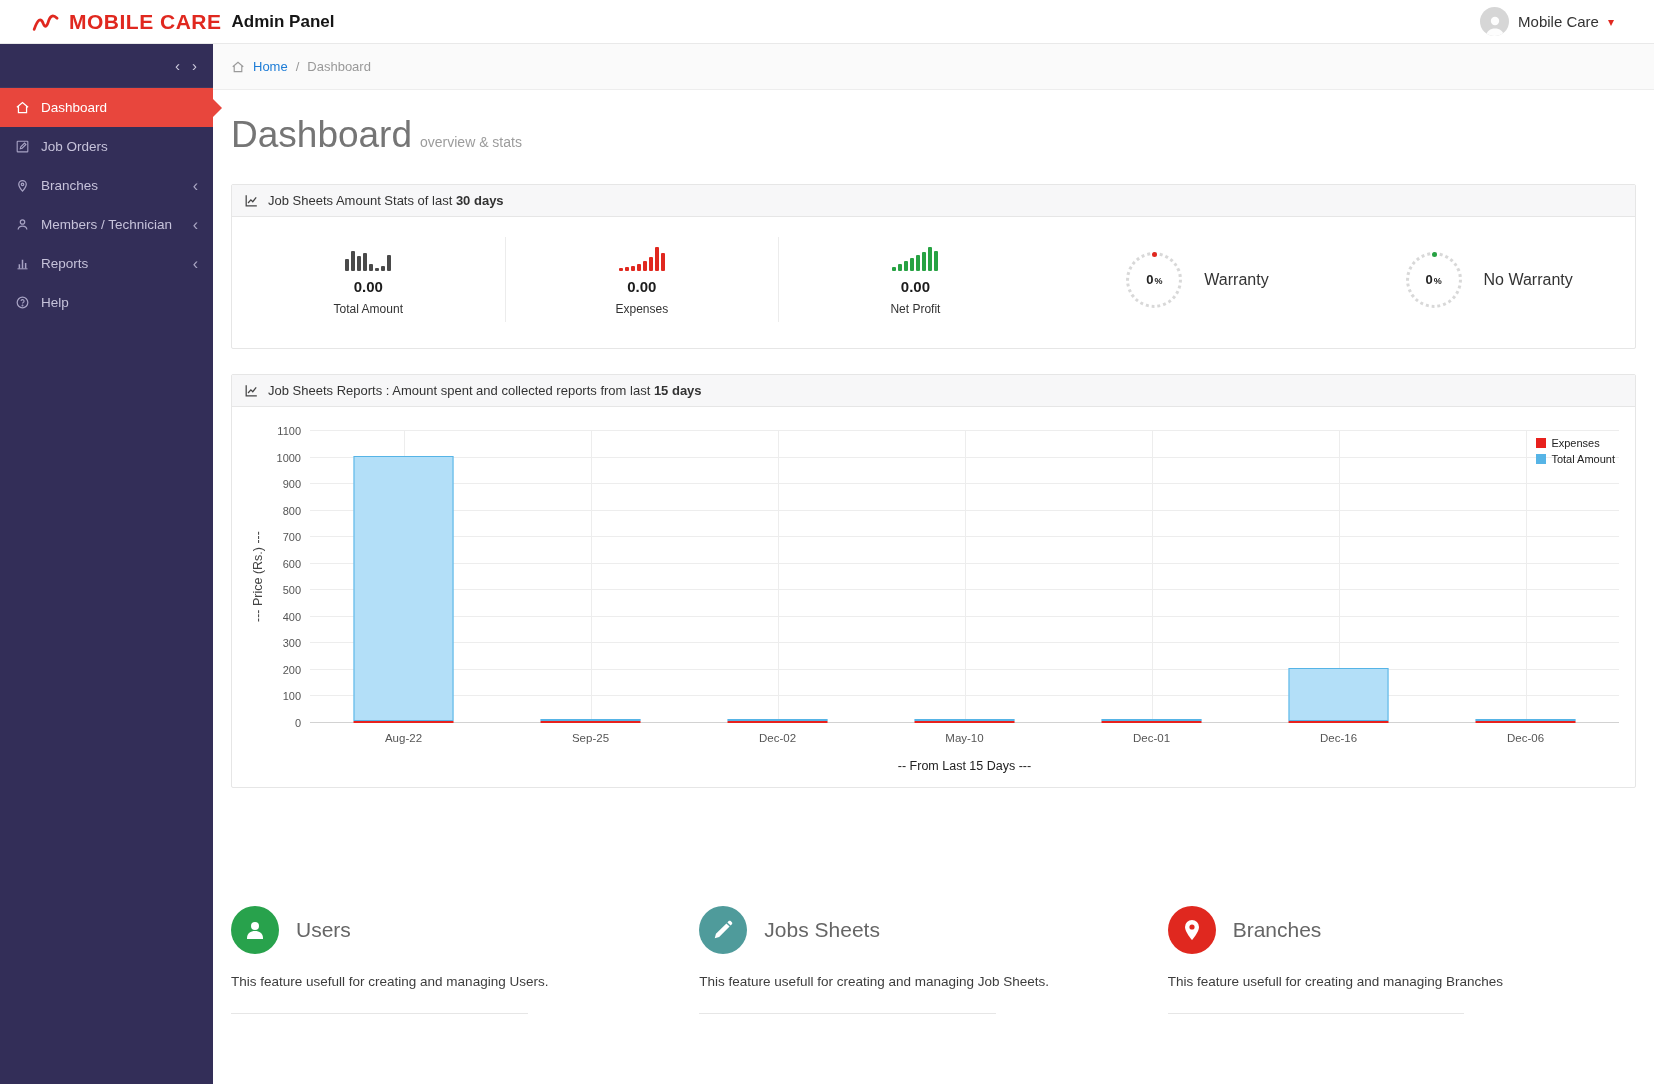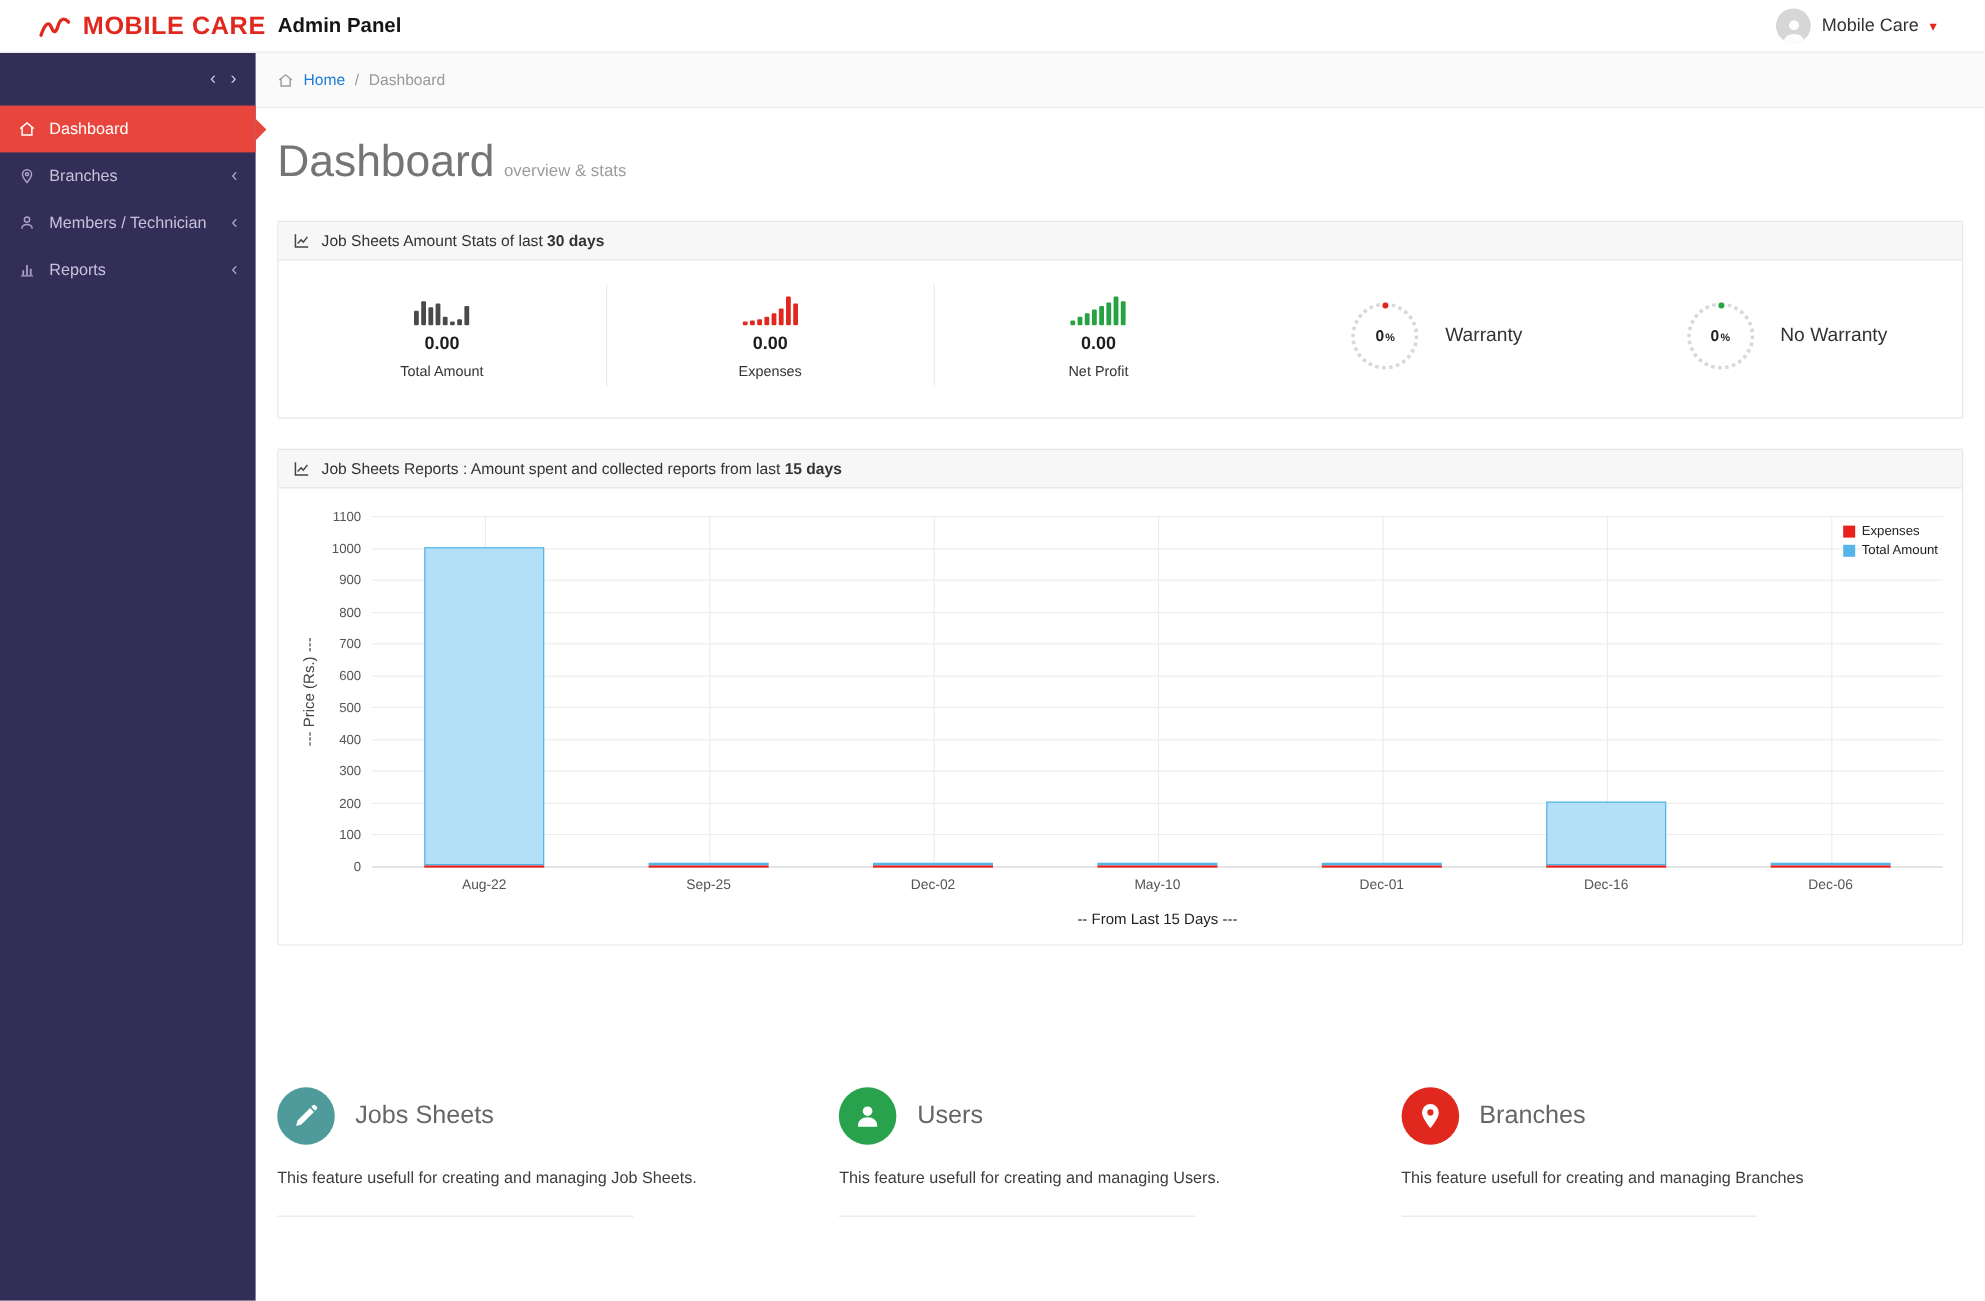--- a/index.html
+++ b/index.html
@@ -135,20 +135,29 @@
         <div class="nav-item active">
           <span class="nav-icon">
             <svg viewBox="0 0 24 24" width="15" height="15" fill="none" stroke="currentColor" stroke-width="2">
               <path d="M3 11.5 12 4l9 7.5M5.5 10v10h13V10"></path>
             </svg>
           </span>
           <span class="nav-label">Dashboard</span>
         </div>
         <div class="nav-item">
           <span class="nav-icon">
+            <svg viewBox="0 0 24 24" width="15" height="15" fill="none" stroke="currentColor" stroke-width="1.8">
+              <rect x="3.5" y="3.5" width="17" height="17" rx="1"></rect>
+              <path d="M8.5 15.5l.8-3 6-6 2.2 2.2-6 6z"></path>
+            </svg>
+          </span>
+          <span class="nav-label">Job Orders</span>
+        </div>
+        <div class="nav-item">
+          <span class="nav-icon">
             <svg viewBox="0 0 24 24" width="15" height="15" fill="none" stroke="currentColor" stroke-width="2">
               <path d="M12 21c-4-4.5-6-8-6-11a6 6 0 1 1 12 0c0 3-2 6.5-6 11z"></path>
               <circle cx="12" cy="10" r="2"></circle>
             </svg>
           </span>
           <span class="nav-label">Branches</span>
           <span class="chev">‹</span>
         </div>
         <div class="nav-item">
           <span class="nav-icon">
@@ -162,20 +171,30 @@
         </div>
         <div class="nav-item">
           <span class="nav-icon">
             <svg viewBox="0 0 24 24" width="15" height="15" fill="none" stroke="currentColor" stroke-width="2.4">
               <path d="M7 20v-7M12 20V6M17 20v-9"></path>
               <path d="M4 20.5h16" stroke-width="1.6"></path>
             </svg>
           </span>
           <span class="nav-label">Reports</span>
           <span class="chev">‹</span>
+        </div>
+        <div class="nav-item">
+          <span class="nav-icon">
+            <svg viewBox="0 0 24 24" width="15" height="15" fill="none" stroke="currentColor" stroke-width="2">
+              <circle cx="12" cy="12" r="8.5"></circle>
+              <path d="M9.7 9.6a2.4 2.4 0 1 1 3.4 2.3c-.8.4-1.1 1-1.1 1.8" stroke-width="1.8"></path>
+              <circle cx="12" cy="16.9" r=".6" fill="currentColor"></circle>
+            </svg>
+          </span>
+          <span class="nav-label">Help</span>
         </div>
       </nav>
   </aside>
 
   <div class="main">
 
     <div class="breadcrumb-bar">
       <span class="crumb-home-icon">
         <svg viewBox="0 0 24 24" width="14" height="14" fill="none" stroke="currentColor" stroke-width="2">
             <path d="M3 11.5 12 4l9 7.5M5.5 10v10h13V10"></path>
@@ -351,41 +370,41 @@
                 </div>
             </div>
           </div>
           <div class="xlabel">-- From Last 15 Days ---</div>
         </div>
       </section>
 
       <div class="features" id="features">
           <section class="feature">
             <div class="feature-head">
-              <span class="feature-circle" style="background:#4f9b9b">
-                <svg viewBox="0 0 24 24" width="22" height="22" fill="#fff">
-                  <path d="M3 21l1.3-4.8L15.7 4.8l3.5 3.5L7.8 19.7zM16.8 3.7l1.4-1.4c.6-.6 1.6-.6 2.2 0l1.3 1.3c.6.6.6 1.6 0 2.2l-1.4 1.4z"></path>
-                </svg>
-              </span>
-              <span class="feature-title">Jobs Sheets</span>
-            </div>
-            <p class="feature-desc">This feature usefull for creating and managing Job Sheets.</p>
-            <hr>
-          </section>
-          <section class="feature">
-            <div class="feature-head">
               <span class="feature-circle" style="background:#28a24c">
                 <svg viewBox="0 0 24 24" width="24" height="24" fill="#fff">
                   <circle cx="12" cy="8" r="4"></circle>
                   <path d="M4 20c0-4.4 3.6-7 8-7s8 2.6 8 7v1H4z"></path>
                 </svg>
               </span>
               <span class="feature-title">Users</span>
             </div>
             <p class="feature-desc">This feature usefull for creating and managing Users.</p>
+            <hr>
+          </section>
+          <section class="feature">
+            <div class="feature-head">
+              <span class="feature-circle" style="background:#4f9b9b">
+                <svg viewBox="0 0 24 24" width="22" height="22" fill="#fff">
+                  <path d="M3 21l1.3-4.8L15.7 4.8l3.5 3.5L7.8 19.7zM16.8 3.7l1.4-1.4c.6-.6 1.6-.6 2.2 0l1.3 1.3c.6.6.6 1.6 0 2.2l-1.4 1.4z"></path>
+                </svg>
+              </span>
+              <span class="feature-title">Jobs Sheets</span>
+            </div>
+            <p class="feature-desc">This feature usefull for creating and managing Job Sheets.</p>
             <hr>
           </section>
           <section class="feature">
             <div class="feature-head">
               <span class="feature-circle" style="background:#e0281f">
                 <svg viewBox="0 0 24 24" width="24" height="24" fill="#fff">
                   <path d="M12 2a7 7 0 0 0-7 7c0 5 7 13 7 13s7-8 7-13a7 7 0 0 0-7-7z"></path>
                   <circle cx="12" cy="9" r="2.6" fill="#e0281f"></circle>
                 </svg>
               </span>

